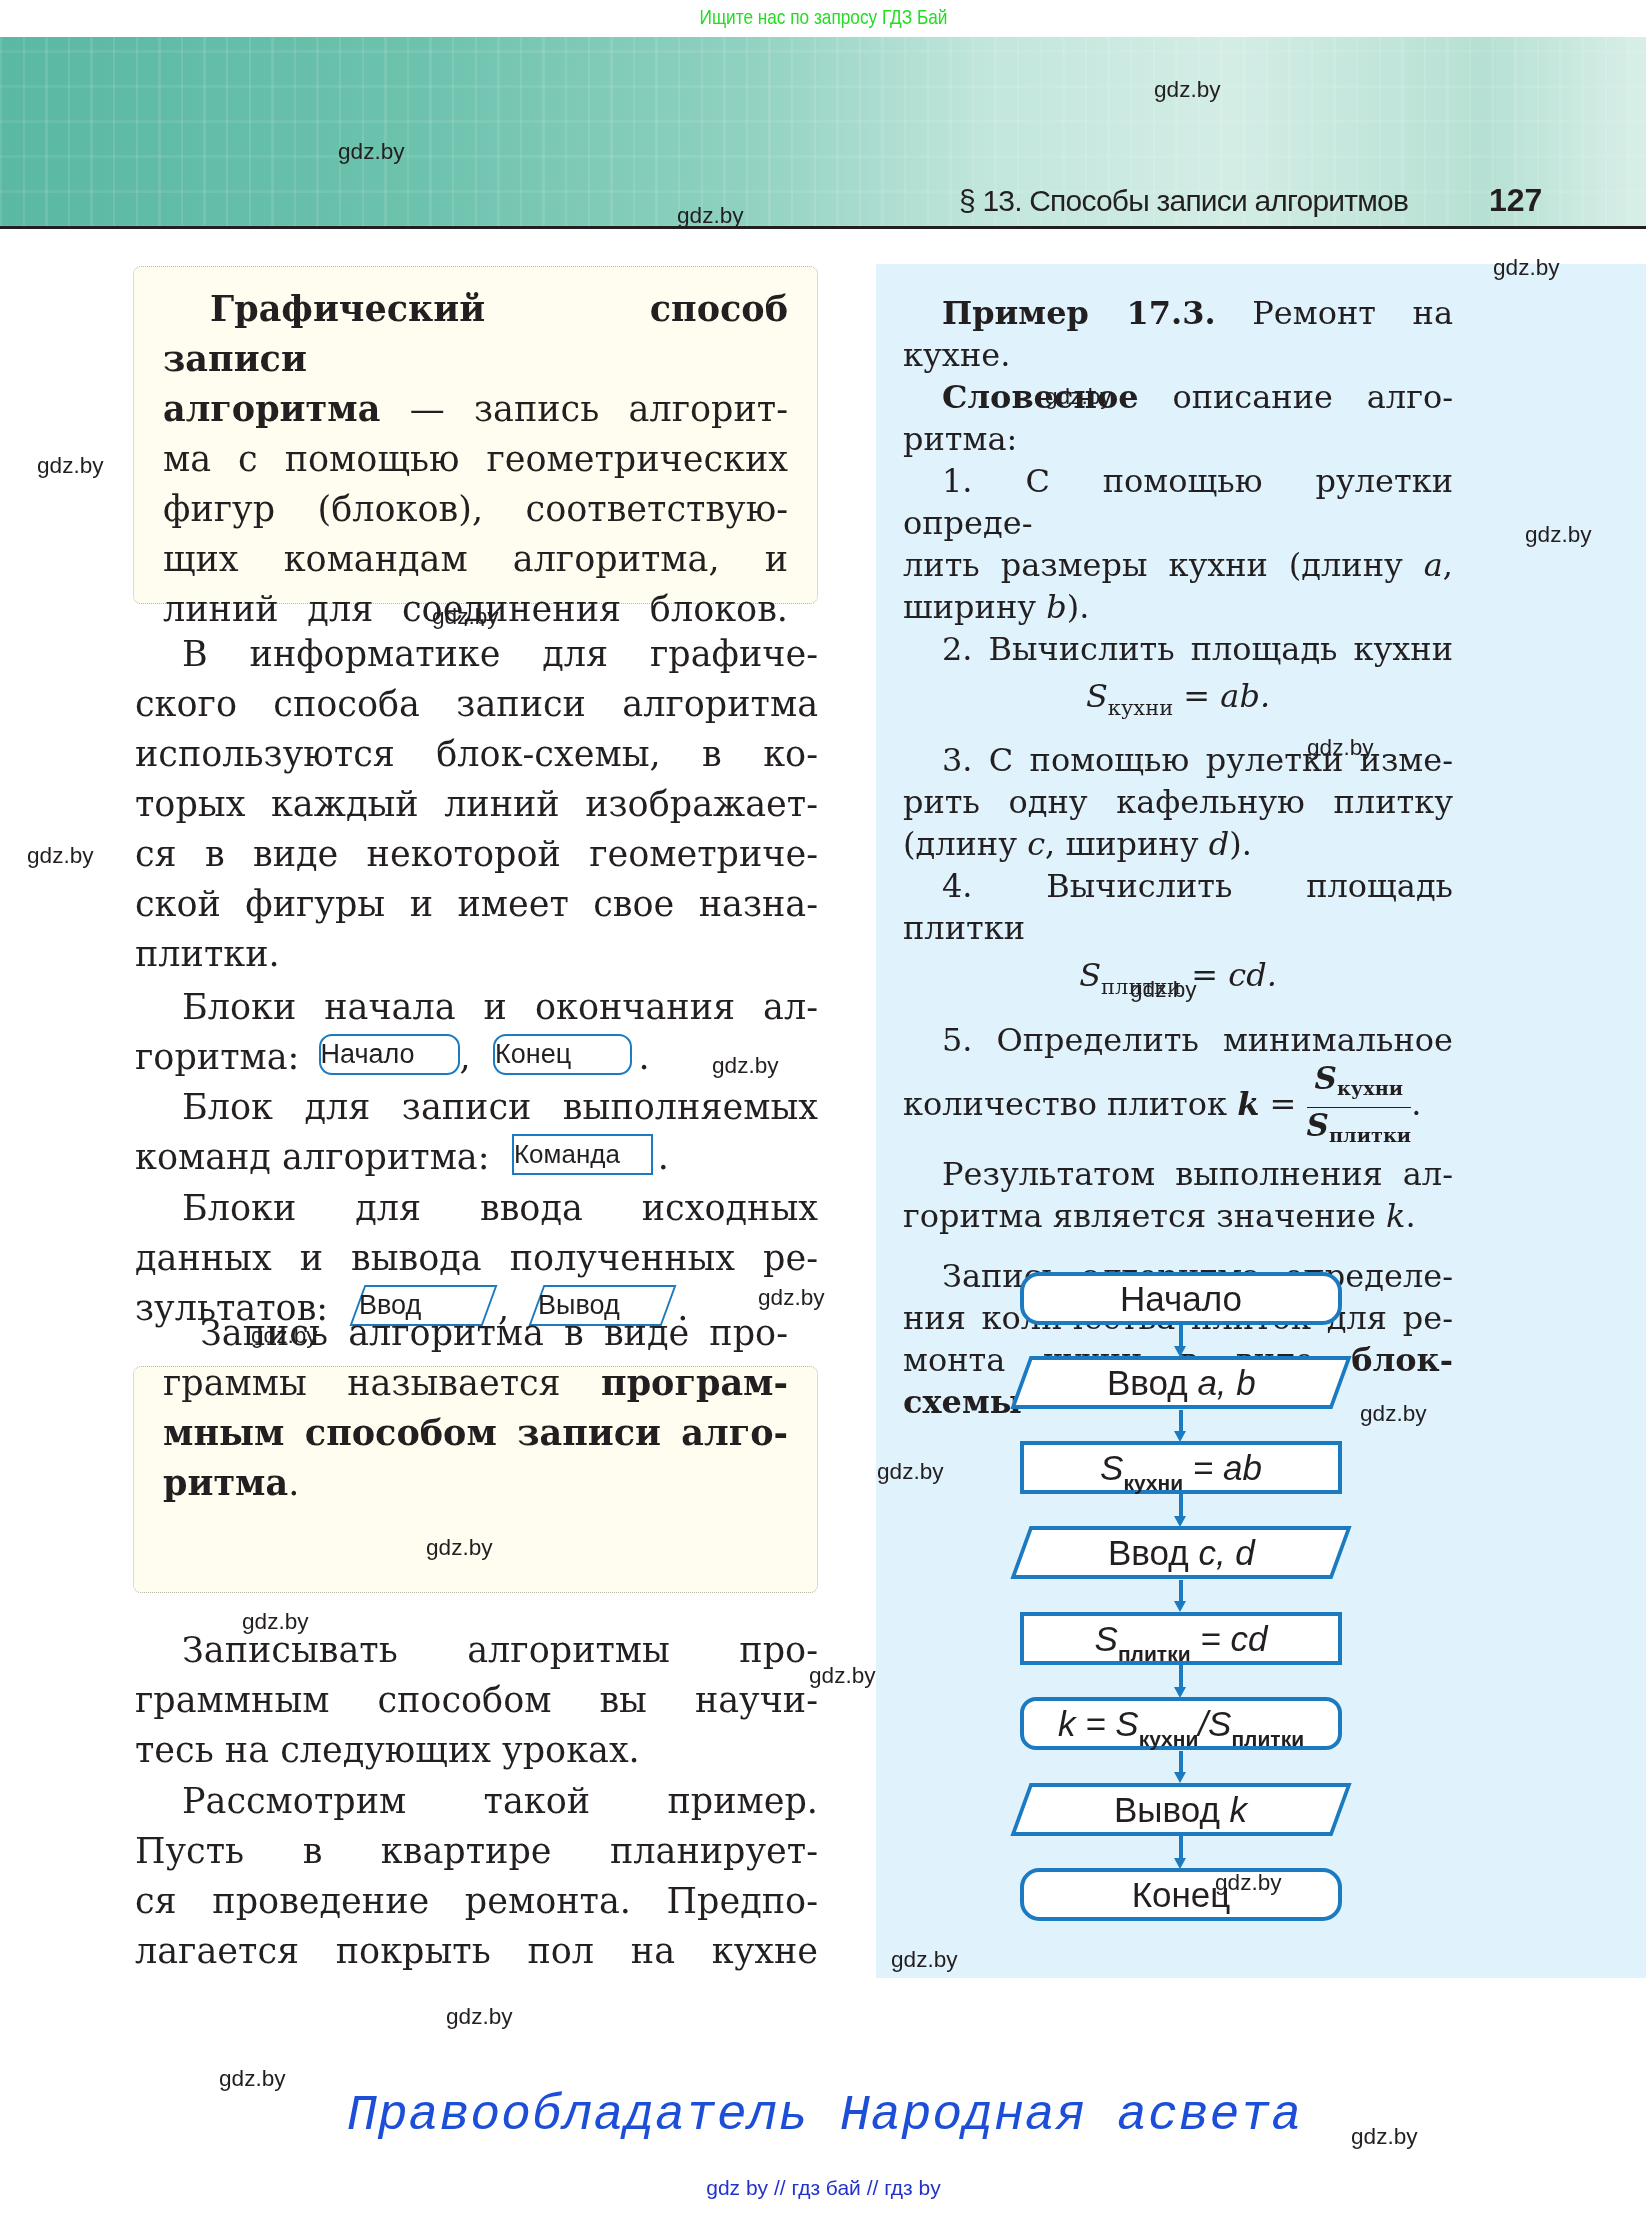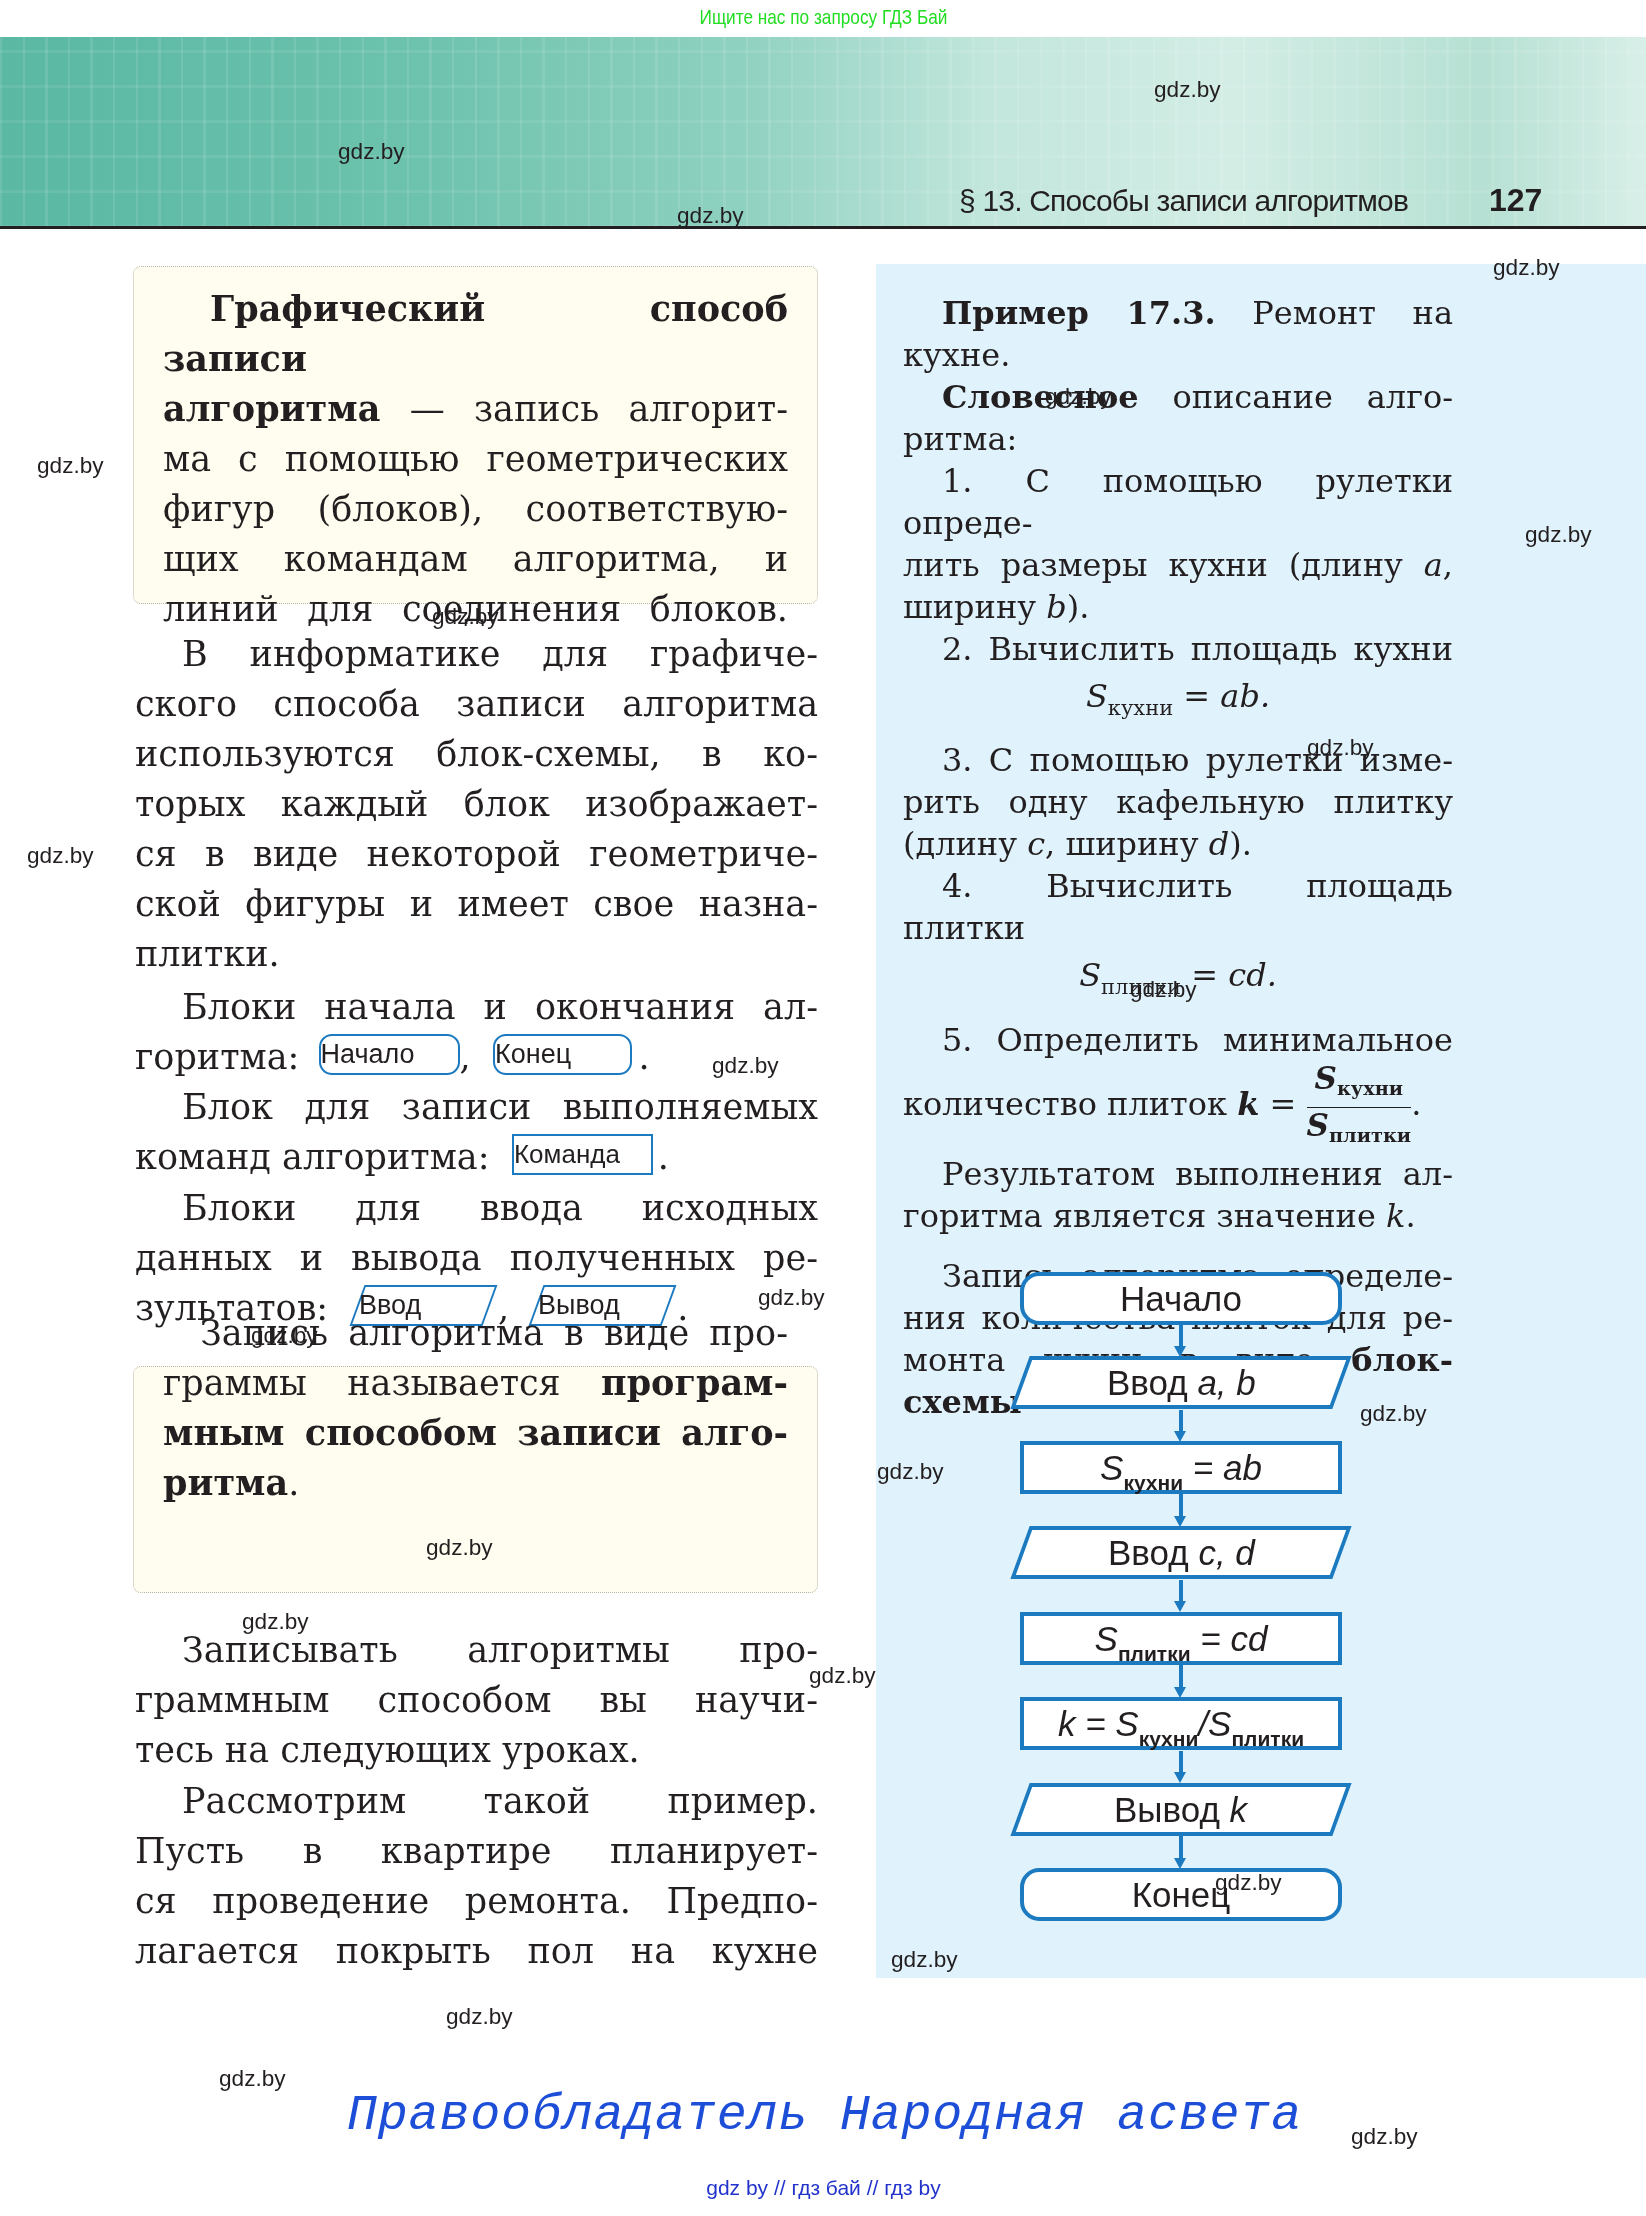--- a/index.html
+++ b/index.html
@@ -97,21 +97,21 @@
   <span class="blk">ма с помощью геометрических</span>
   <span class="blk">фигур (блоков), соответствую-</span>
   <span class="blk">щих командам алгоритма, и</span>
   <span class="blk">линий для соединения блоков.</span>
 </div>
 
 <div class="abs txt" style="left:135px; top:629px; width:683px;">
   <span class="blk indent">В информатике для графиче-</span>
   <span class="blk">ского способа записи алгоритма</span>
   <span class="blk">используются блок-схемы, в ко-</span>
-  <span class="blk">торых каждый блок изображает-</span>
+  <span class="blk">торых каждый линий изображает-</span>
   <span class="blk">ся в виде некоторой геометриче-</span>
   <span class="blk">ской фигуры и имеет свое назна-</span>
   <span class="blk last">плитки.</span>
 </div>
 
 <div class="abs txt" style="left:135px; top:982px; width:683px;">
   <span class="blk indent">Блоки начала и окончания ал-</span>
   <span class="blk last">
     <span>горитма:</span>
     <span class="inline-shape rounded" style="width:137px; margin-left:8px;">Начало</span><span>,</span>
@@ -212,21 +212,21 @@
   <div class="fc-arrow" style="top:1751px; height:26px;"></div>
   <div class="fc-head" style="top:1772px;"></div>
   <div class="fc-arrow" style="top:1836px; height:26px;"></div>
   <div class="fc-head" style="top:1858px;"></div>
 
   <div class="fc-block fc-round" style="top:1272px;">Начало</div>
   <div class="fc-block fc-io" style="top:1356px;"><span><span>Ввод </span><i>a, b</i></span></div>
   <div class="fc-block" style="top:1441px;"><i>S</i><sub>кухни</sub><i> = ab</i></div>
   <div class="fc-block fc-io" style="top:1526px;"><span><span>Ввод </span><i>c, d</i></span></div>
   <div class="fc-block" style="top:1612px;"><i>S</i><sub>плитки</sub><i> = cd</i></div>
-  <div class="fc-block" style="top:1697px;"><i>k</i><i> = S</i><sub>кухни</sub><i>/S</i><sub>плитки</sub></div>
+  <div class="fc-block" style="top:1697px;border-radius:16px;"><i>k</i><i> = S</i><sub>кухни</sub><i>/S</i><sub>плитки</sub></div>
   <div class="fc-block fc-io" style="top:1783px;"><span><span>Вывод </span><i>k</i></span></div>
   <div class="fc-block fc-round" style="top:1868px;">Конец</div>
 </div>
 
 <span class="wm" style="left:1154px; top:77px;">gdz.by</span>
 <span class="wm" style="left:338px; top:139px;">gdz.by</span>
 <span class="wm" style="left:677px; top:203px;">gdz.by</span>
 <span class="wm" style="left:1493px; top:255px;">gdz.by</span>
 <span class="wm" style="left:37px; top:453px;">gdz.by</span>
 <span class="wm" style="left:1045px; top:384px;">gdz.by</span>

